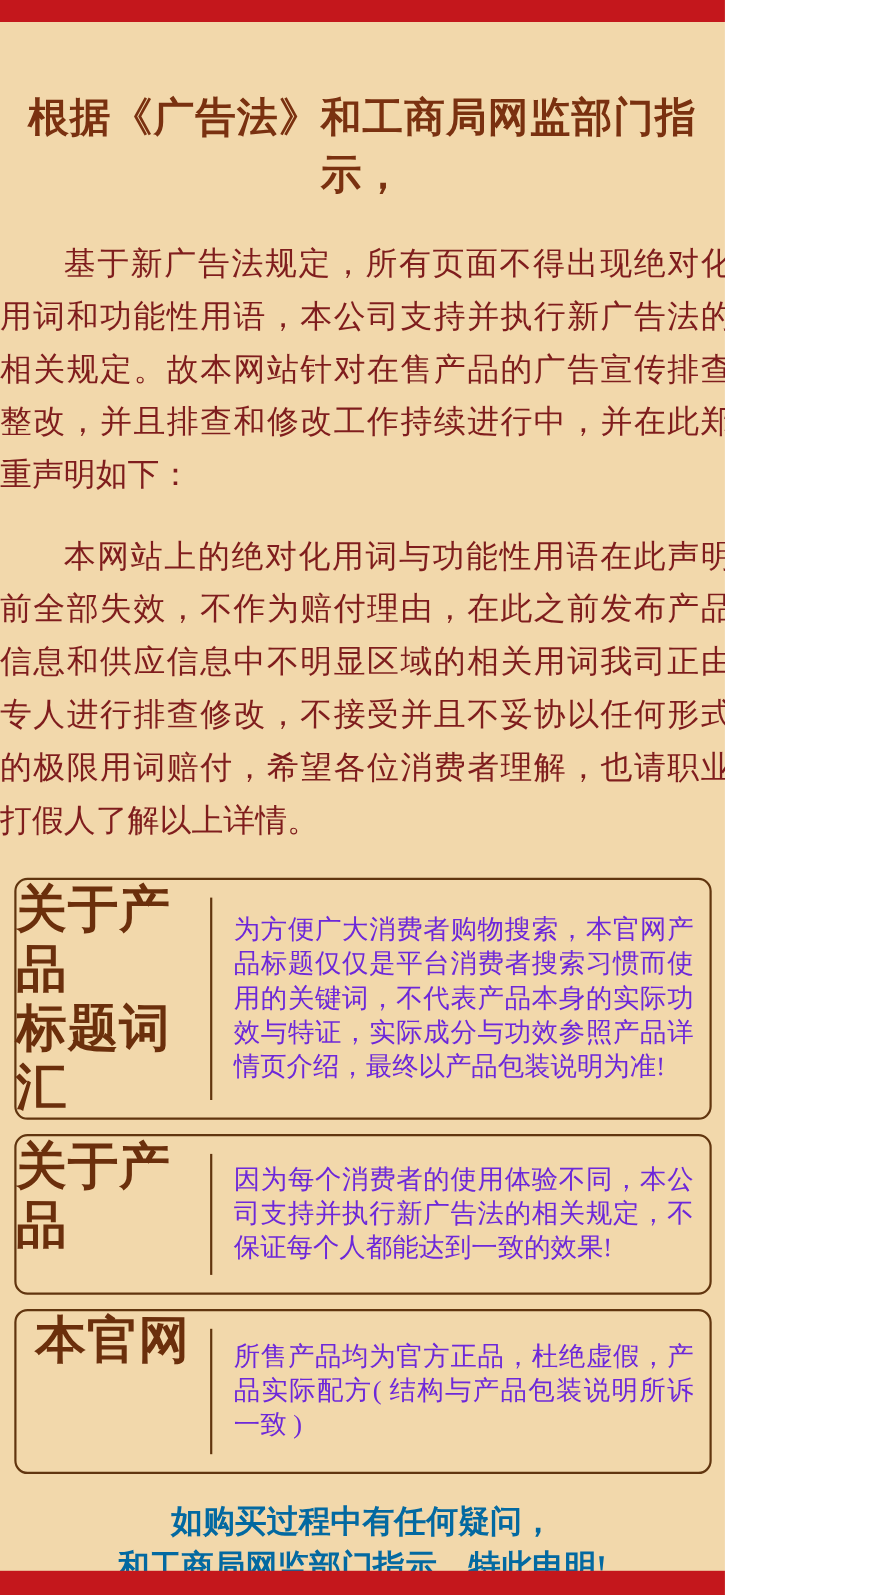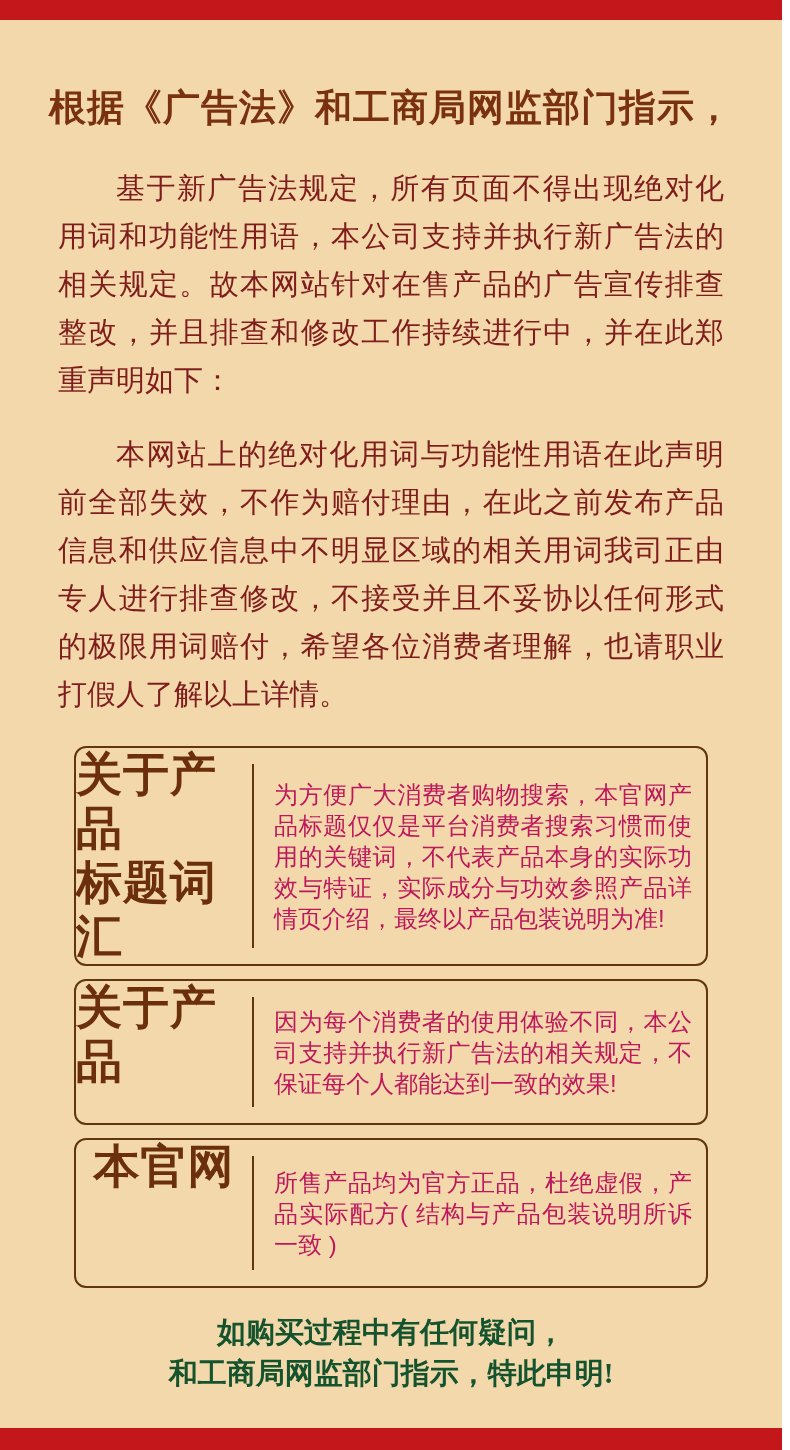--- a/index.html
+++ b/index.html
@@ -3,21 +3,21 @@
 <meta charset="utf-8">
 <style>
   * { margin: 0; padding: 0; box-sizing: border-box; }
   html, body { width: 790px; }
   body {
     font-family: "Liberation Serif", "DejaVu Serif", serif;
     background: #ffffff;
   }
   .page {
     position: relative;
-    width: 782px;
+    width: 659px;
     height: 1450px;
     background: #f2d8ab;
     overflow: hidden;
   }
   .bar-top {
     position: absolute; top: 0; left: 0;
     width: 100%; height: 20px;
     background: #c4171c;
   }
   .bar-bottom {
@@ -78,33 +78,33 @@
     width: 2px;
     flex: 0 0 2px;
     background: #61350f;
     margin: 16px 0;
   }
   .box-body {
     flex: 1 1 auto;
     display: flex;
     align-items: center;
     padding: 18px 14px 18px 20px;
-    font-family: Liberation Sans, sans-serif;
+    font-family: Liberation Serif, serif;
     font-size: 24px;
     line-height: 31px;
     text-align: justify;
-    color: #be185d;
+    color: #6d28d9;
   }
   .footer {
     margin-top: 24px;
     text-align: center;
     font-weight: bold;
     font-size: 29px;
     line-height: 41px;
-    color: #14532d;
+    color: #0369a1;
   }
   .footer .f-line { display: block; }
 </style>
 </head>
 <body>
 
 <div class="page">
   <div class="bar-top"></div>
 
   <h1 class="title">

